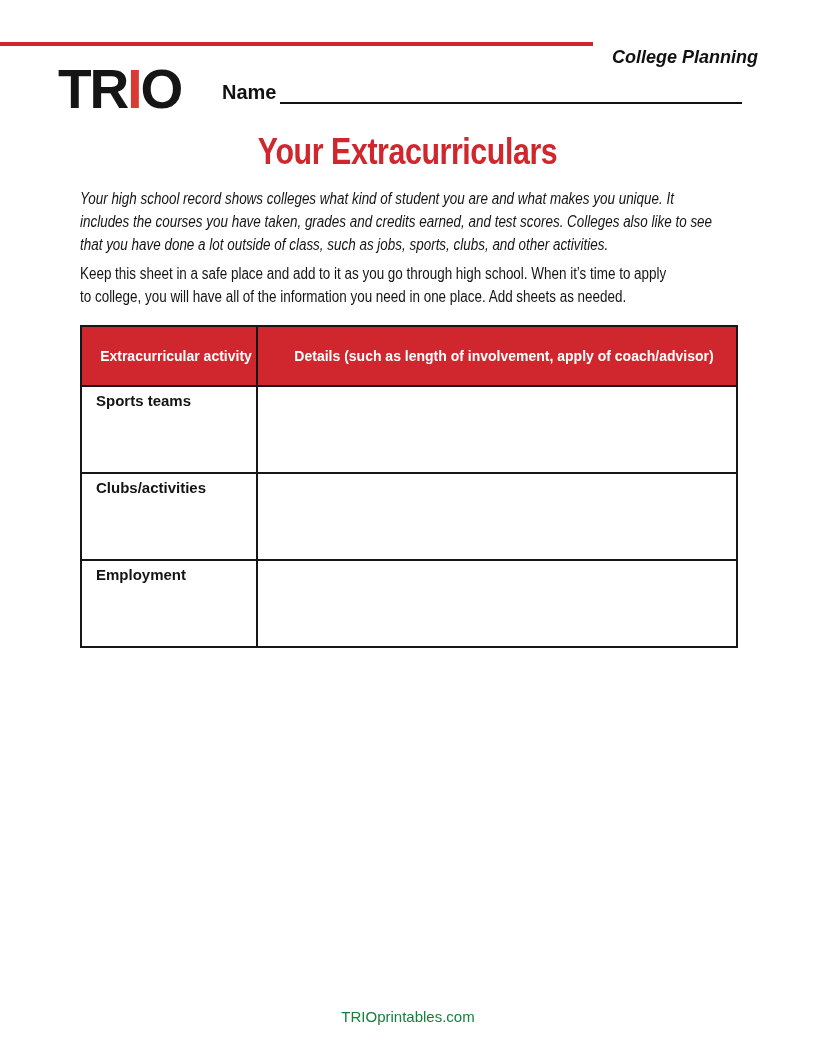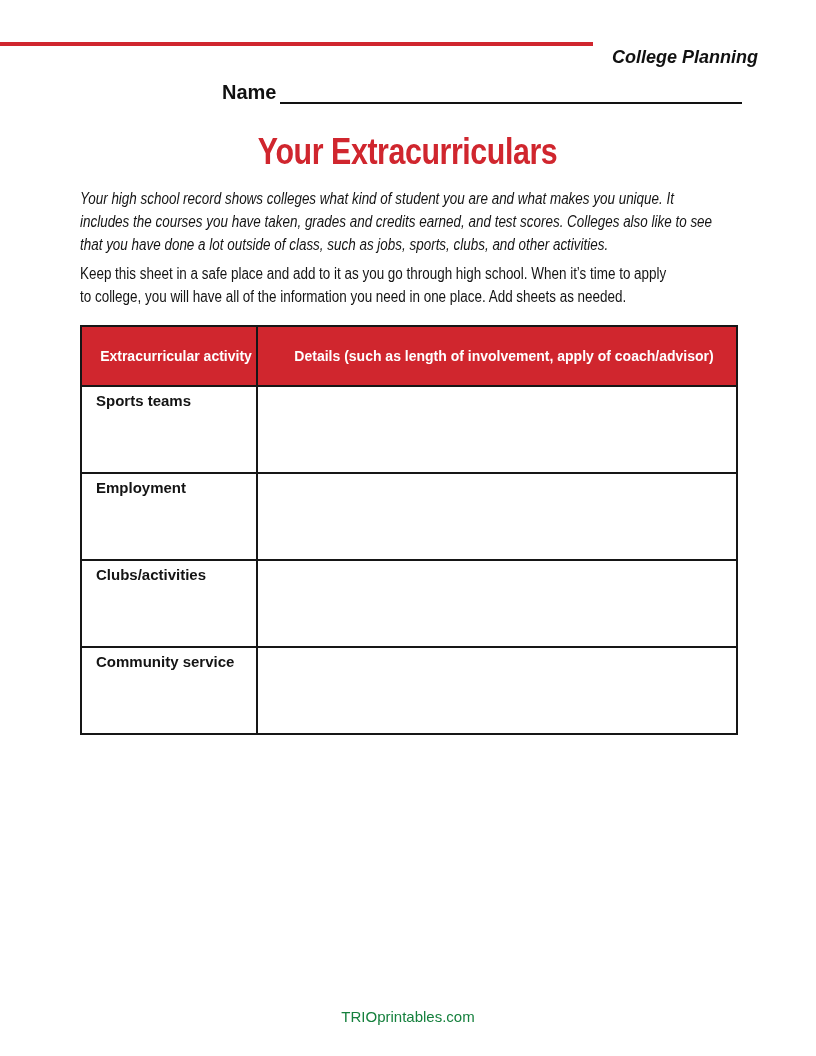--- a/index.html
+++ b/index.html
@@ -150,20 +150,23 @@
   }
 </style>
 </head>
 <body>
 
 <div class="page">
 
   <div class="top-rule"></div>
   <div class="eyebrow">College Planning</div>
 
+  <div class="logo">
+    <span class="lg-black">TR</span><span class="lg-red">I</span><span class="lg-black">O</span>
+  </div>
 
   <div class="name-label">Name</div>
   <div class="name-underline"></div>
 
   <div class="title-wrap">
     <span class="title">Your Extracurriculars</span>
   </div>
 
   <div class="para para-italic">Your high school record shows colleges what kind of student you are and what makes you unique. It
 includes the courses you have taken, grades and credits earned, and test scores. Colleges also like to see
@@ -181,29 +184,25 @@
         <th>Extracurricular activity</th>
         <th>Details (such as length of involvement, apply of coach/advisor)</th>
       </tr>
     </thead>
     <tbody>
       <tr>
         <td class="label-cell">Sports teams</td>
         <td class="details-cell"></td>
       </tr>
       <tr>
+        <td class="label-cell">Clubs/activities</td>
+        <td class="details-cell"></td>
+      </tr>
+      <tr>
         <td class="label-cell">Employment</td>
         <td class="details-cell"></td>
       </tr>
-      <tr>
-        <td class="label-cell">Clubs/activities</td>
-        <td class="details-cell"></td>
-      </tr>
-      <tr>
-        <td class="label-cell">Community service</td>
-        <td class="details-cell"></td>
-      </tr>
     </tbody>
   </table>
 
   <div class="footer">TRIOprintables.com</div>
 
 </div>
 
 </body></html>

